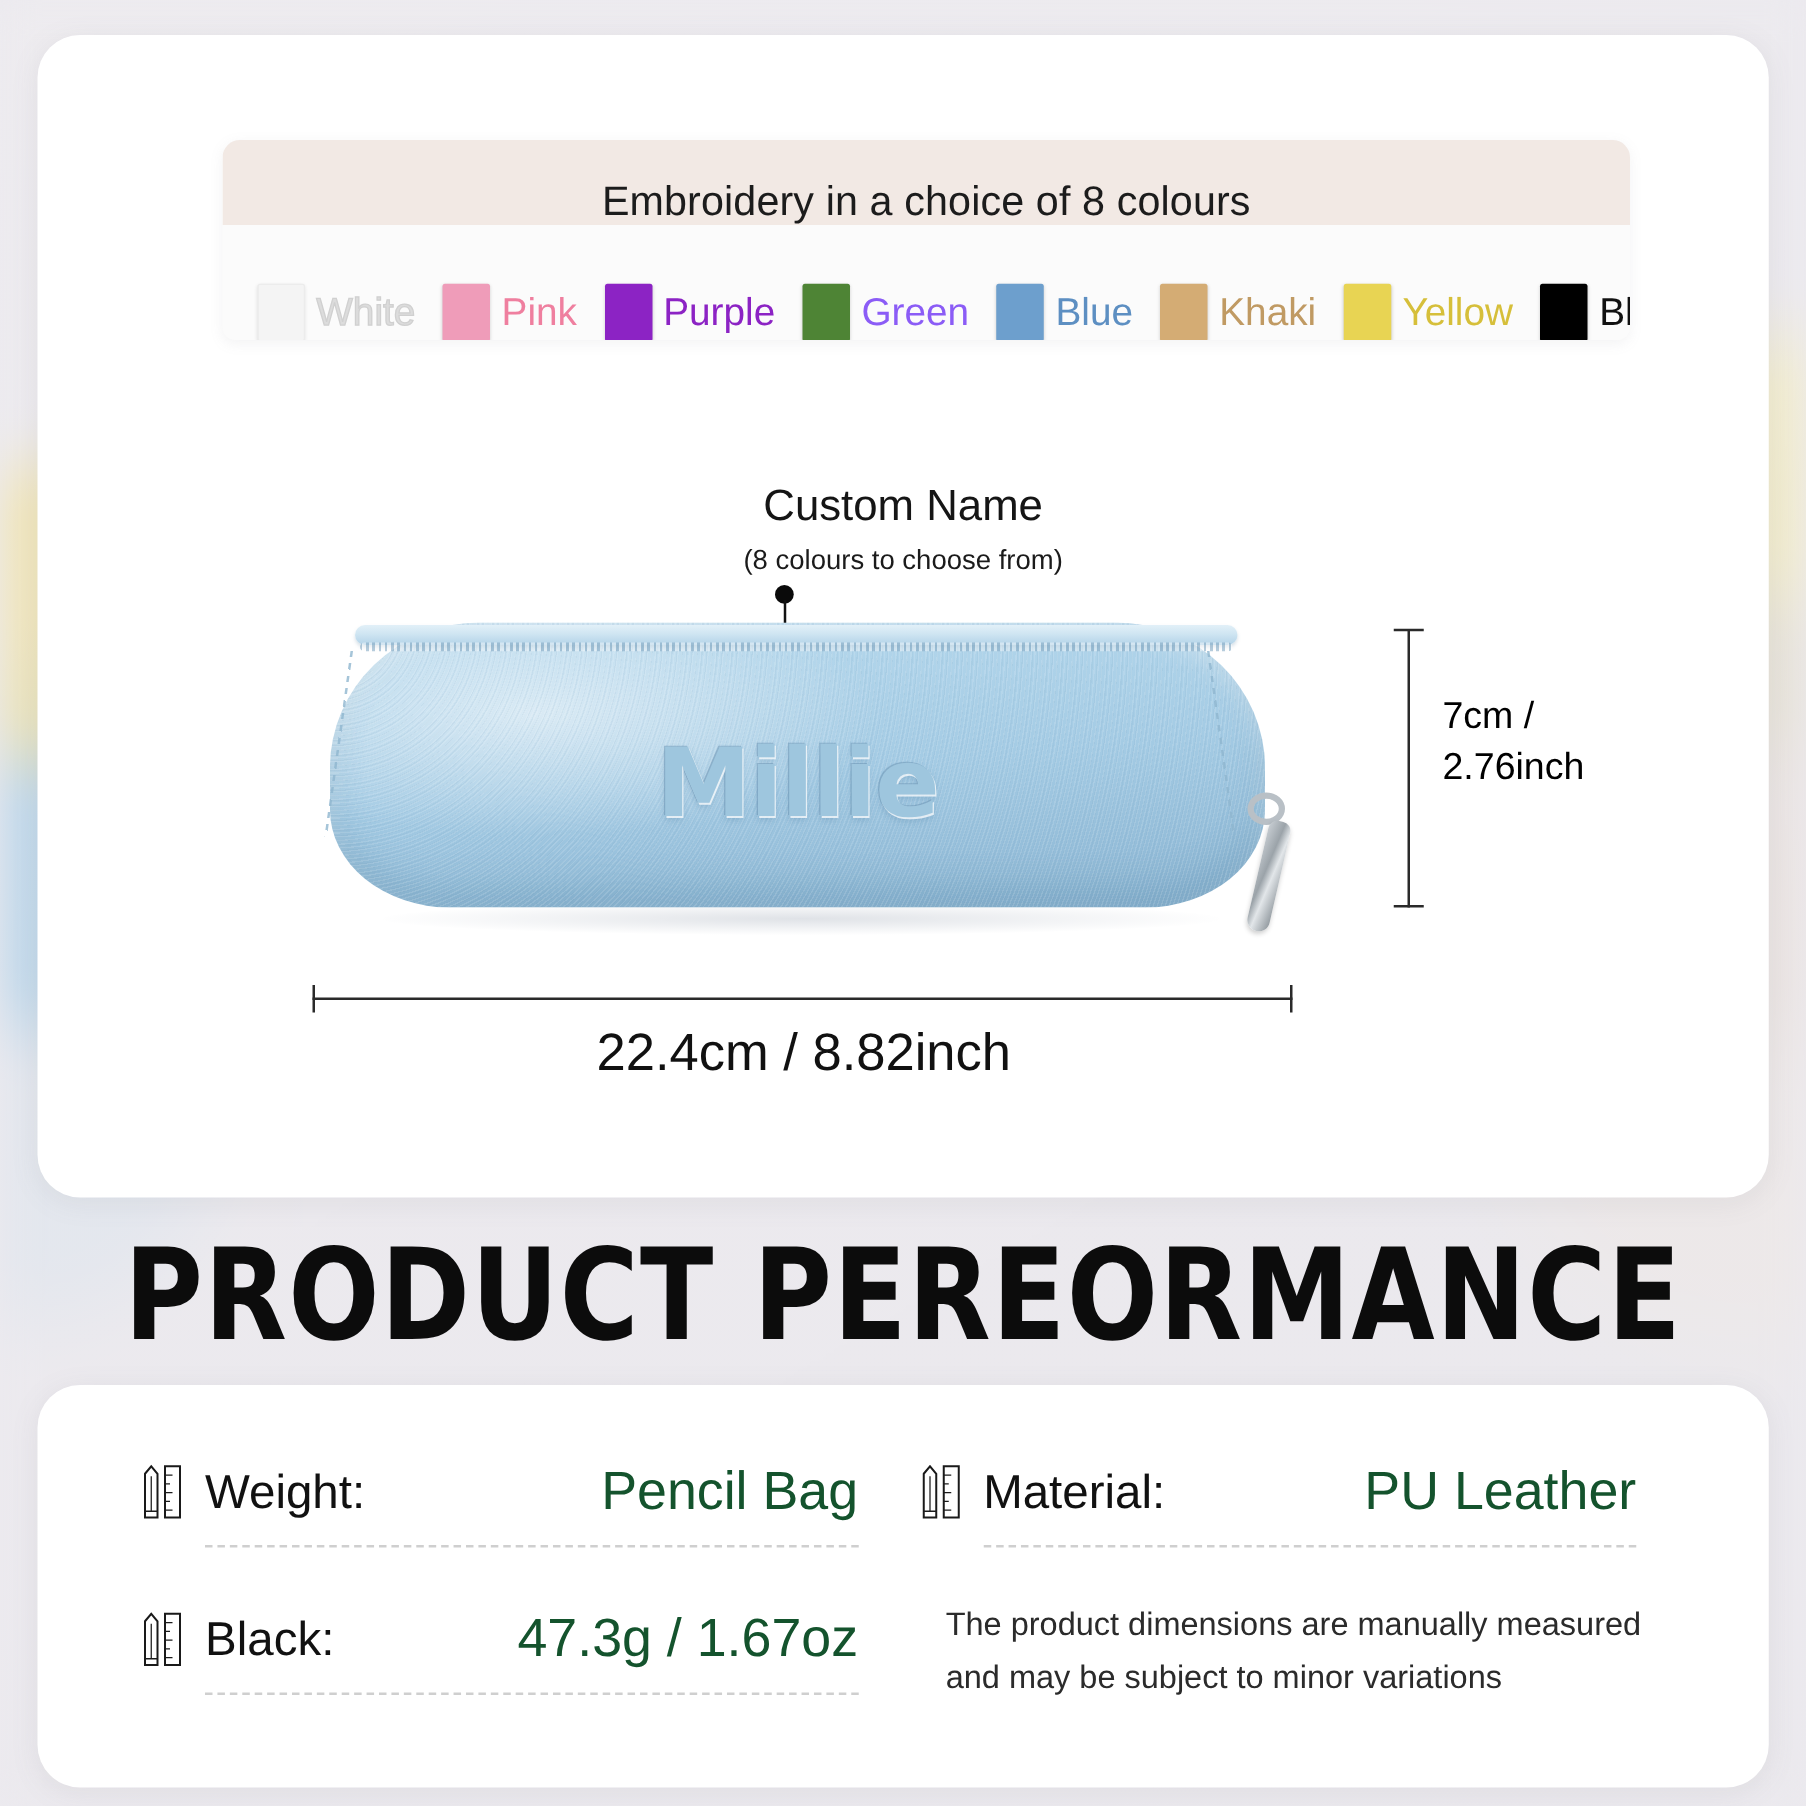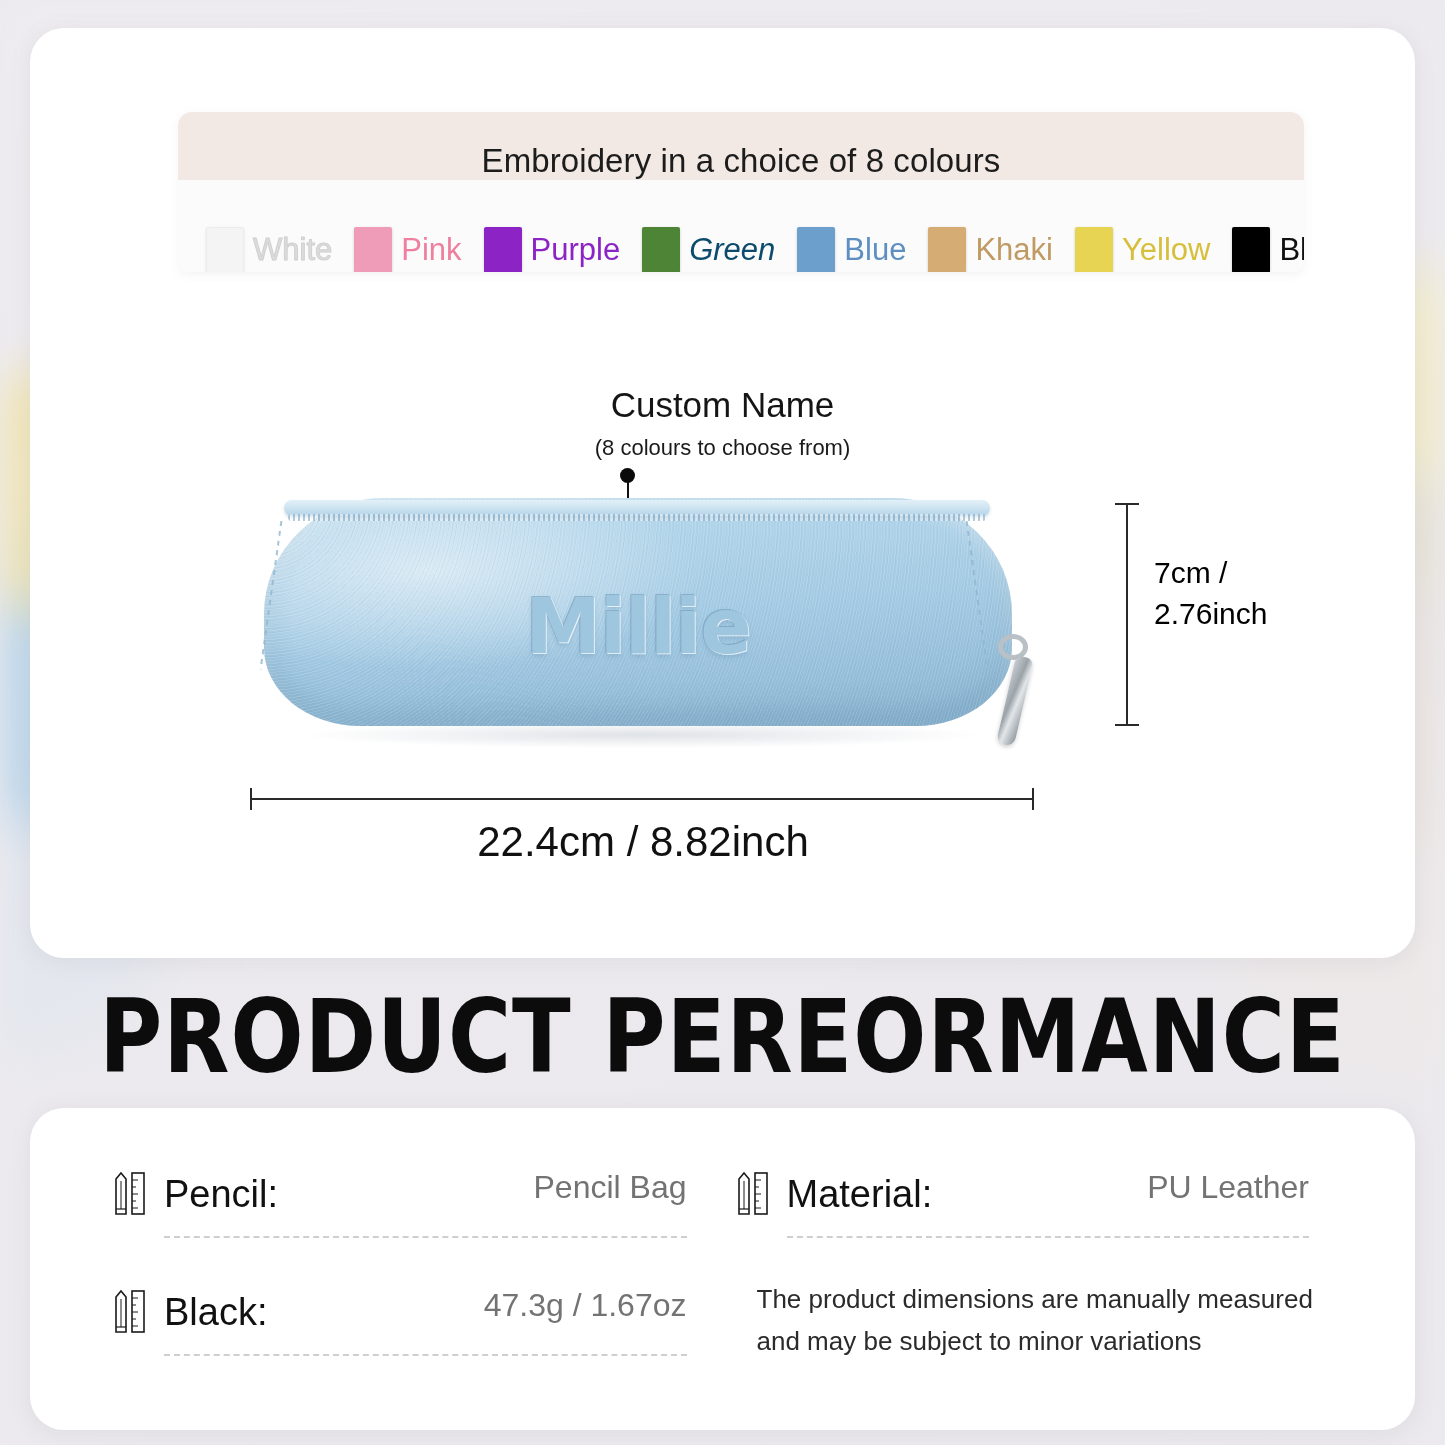--- a/index.html
+++ b/index.html
@@ -172,21 +172,21 @@
     display:grid; grid-template-columns:1fr 1fr;
     padding:48px 60px 0 80px;
   }
   .spec-col{ position:relative; }
   .spec-row{ position:relative; height:118px; }
   .spec-head{ display:flex; align-items:center; height:76px; }
   .spec-icon{ width:40px; height:50px; margin-right:14px; flex:0 0 auto; }
   .spec-label{ font-size:38px; color:#111; }
   .spec-value{
     position:absolute; right:46px; top:13px;
-    font-size:32px; color:#737373;
+    font-size:43px; color:#14532d;
   }
   .spec-rule{
     position:absolute; left:54px; right:46px; bottom:36px; height:0;
     border-top:2px dashed #cfcfcf;
   }
   #note-text{
     position:absolute; left:24px; top:122px; width:600px;
     font-size:26px; color:#2b2b2b; line-height:1.62;
   }
 </style>
@@ -210,21 +210,21 @@
       <div class="swatch-item">
         <div class="swatch" style="background: rgb(239, 156, 185);"></div>
         <div class="swatch-label" style="color: rgb(239, 127, 159);">Pink</div>
       </div>
       <div class="swatch-item">
         <div class="swatch" style="background: rgb(140, 35, 196);"></div>
         <div class="swatch-label" style="color: rgb(140, 35, 196);">Purple</div>
       </div>
       <div class="swatch-item">
         <div class="swatch" style="background: rgb(78, 132, 53);"></div>
-        <div class="swatch-label" style="color: #0c4a6e; font-style: italic;">Green</div>
+        <div class="swatch-label" style="color: #8b5cf6;">Green</div>
       </div>
       <div class="swatch-item">
         <div class="swatch" style="background: rgb(109, 159, 205);"></div>
         <div class="swatch-label" style="color: rgb(93, 143, 194);">Blue</div>
       </div>
       <div class="swatch-item">
         <div class="swatch" style="background: rgb(212, 172, 116);"></div>
         <div class="swatch-label" style="color: rgb(192, 154, 99);">Khaki</div>
       </div>
       <div class="swatch-item">
@@ -287,21 +287,21 @@
             <path d="M6 10 L11 4 L16 10 L16 45 L6 45 Z" fill="none" stroke="#1a1a1a" stroke-width="1.6"></path>
             <line x1="11" y1="12" x2="11" y2="40" stroke="#1a1a1a" stroke-width="1"></line>
             <line x1="6" y1="40" x2="16" y2="40" stroke="#1a1a1a" stroke-width="1.2"></line>
             <rect x="22" y="4" width="12" height="41" fill="none" stroke="#1a1a1a" stroke-width="1.6"></rect>
             <line x1="22" y1="11" x2="28" y2="11" stroke="#1a1a1a" stroke-width="1"></line>
             <line x1="22" y1="18" x2="26" y2="18" stroke="#1a1a1a" stroke-width="1"></line>
             <line x1="22" y1="25" x2="28" y2="25" stroke="#1a1a1a" stroke-width="1"></line>
             <line x1="22" y1="32" x2="26" y2="32" stroke="#1a1a1a" stroke-width="1"></line>
             <line x1="22" y1="39" x2="28" y2="39" stroke="#1a1a1a" stroke-width="1"></line>
           </svg>
-          <div class="spec-label">Pencil:</div>
+          <div class="spec-label">Weight:</div>
         </div>
         <div class="spec-value">Pencil Bag</div>
         <div class="spec-rule"></div>
       </div>
       <div class="spec-row">
         <div class="spec-head">
           <svg viewBox="0 0 40 50" class="spec-icon">
             <path d="M6 10 L11 4 L16 10 L16 45 L6 45 Z" fill="none" stroke="#1a1a1a" stroke-width="1.6"></path>
             <line x1="11" y1="12" x2="11" y2="40" stroke="#1a1a1a" stroke-width="1"></line>
             <line x1="6" y1="40" x2="16" y2="40" stroke="#1a1a1a" stroke-width="1.2"></line>

